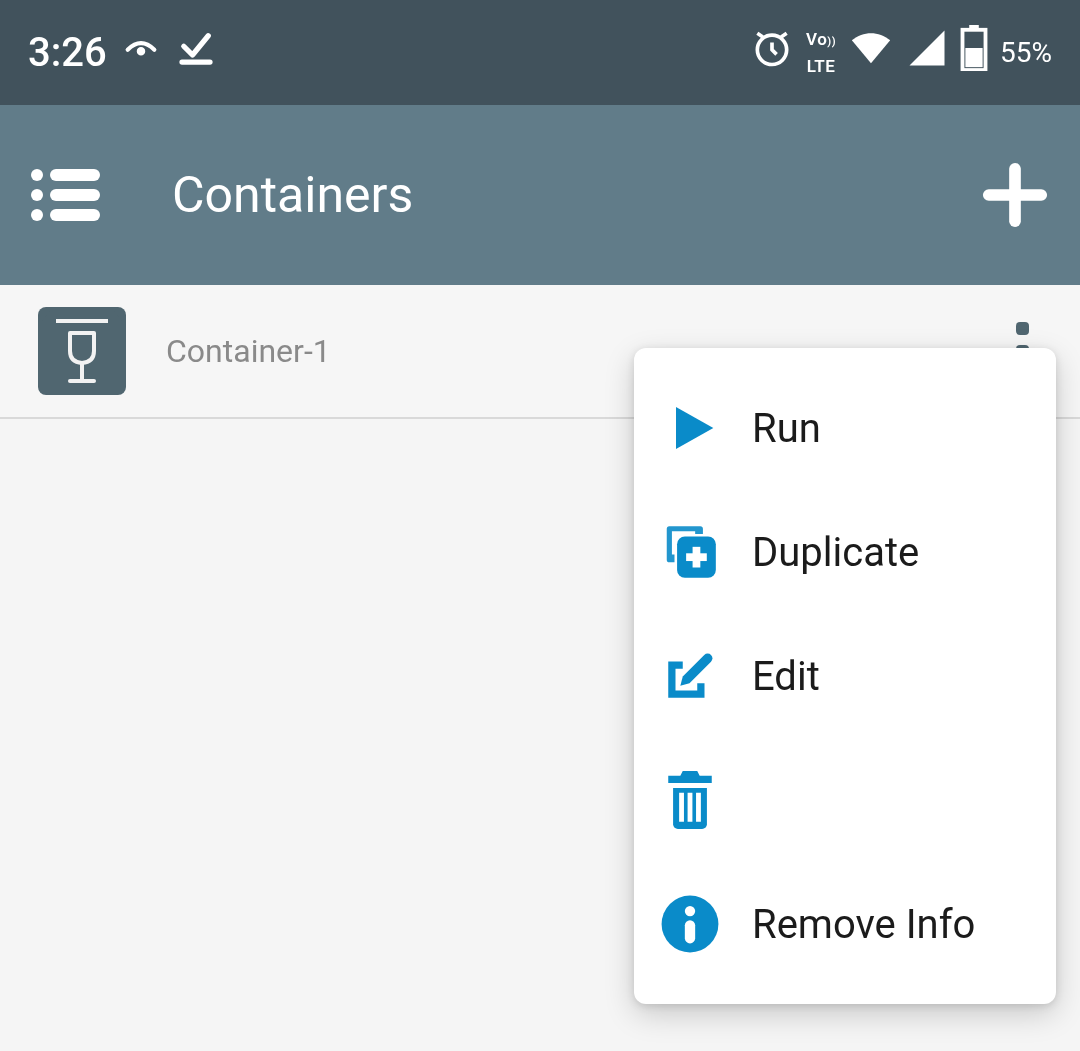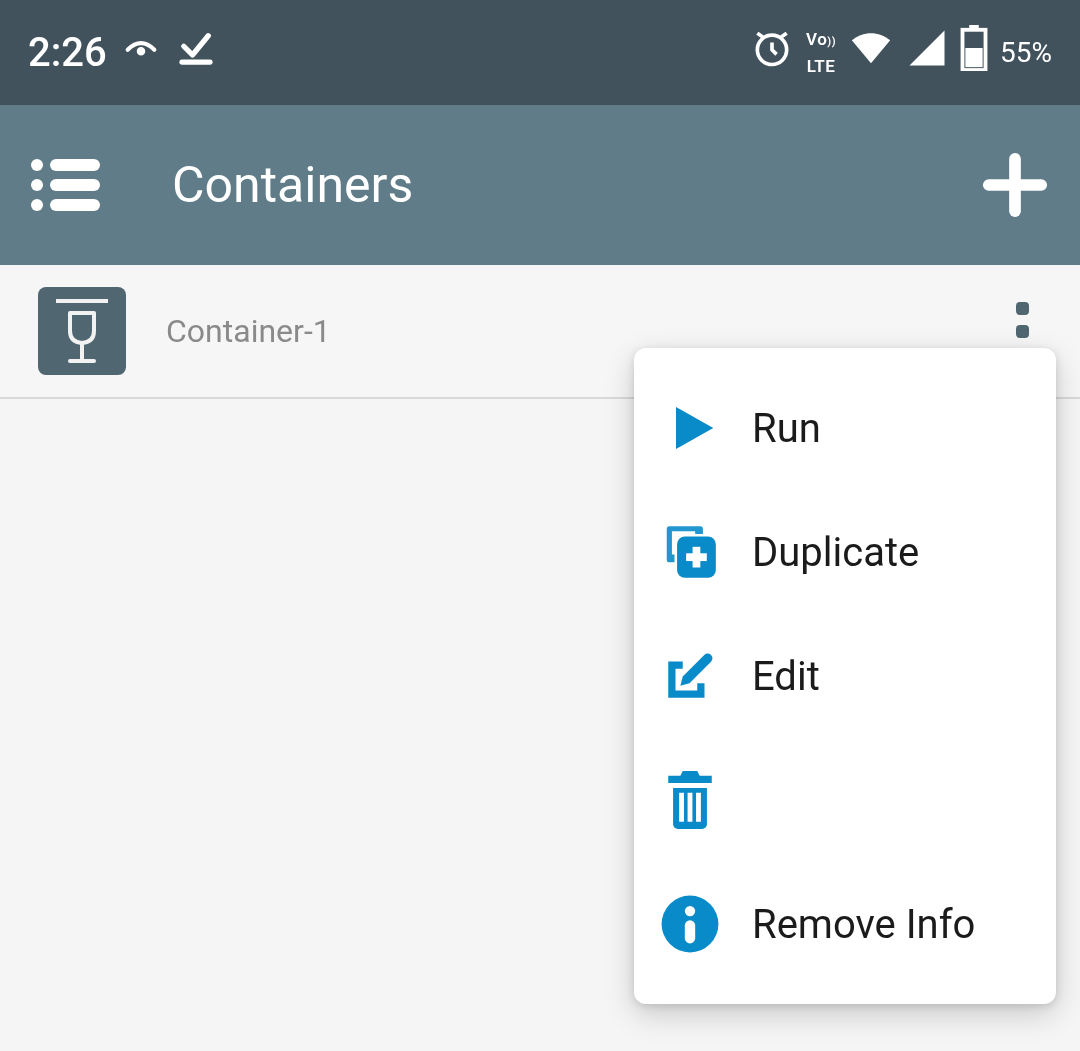--- a/index.html
+++ b/index.html
@@ -15,21 +15,21 @@
     color: #fff;
     font-size: 40px;
   }
   .status-left { display: flex; align-items: center; gap: 14px; }
   .status-right { display: flex; align-items: center; gap: 12px; }
   .status-time { font-weight: 500; }
   .volte-box { font-size: 17px; line-height: 24px; text-align: center; font-weight: 600; letter-spacing: 0.5px; }
   
   .app-bar {
     background: #617c89;
-    height: 160px;
+    height: 180px;
     display: flex;
     align-items: center;
     padding: 0 30px;
     gap: 70px;
   }
   .hamburger-icon { color: #fff; display: flex; align-items: center; }
   .app-bar-title { color: #fff; font-size: 50px; font-weight: 400; flex: 1; }
   .add-btn { color: #fff; display: flex; align-items: center; justify-content: center; }
   
   .list-area { background: #f6f6f6; }
@@ -68,21 +68,21 @@
     padding: 30px 24px;
   }
   .menu-icon { width: 64px; height: 64px; display:flex; align-items:center; justify-content:center; color: #0a7cb5; }
   .menu-label { color: #1b1b1b; font-size: 40px; }
 </style>
 </head>
 <body>
 
 <div class="status-bar">
   <div class="status-left">
-    <span class="status-time">2:26</span>
+    <span class="status-time">3:26</span>
     <span>
       <svg width="40" height="40" viewBox="0 0 24 24" fill="none" stroke="#fff" stroke-width="2.5" stroke-linecap="round">
           <path d="M4 13 Q12 5 20 13"></path>
           <circle cx="12" cy="14" r="1.3" fill="#fff"></circle>
         </svg>
     </span>
     <span>
       <svg width="42" height="42" viewBox="0 0 24 24" fill="none" stroke="#fff" stroke-width="3" stroke-linecap="round" stroke-linejoin="round">
           <polyline points="5 11 10 16 19 5"></polyline>
           <line x1="4" y1="20" x2="20" y2="20"></line>

